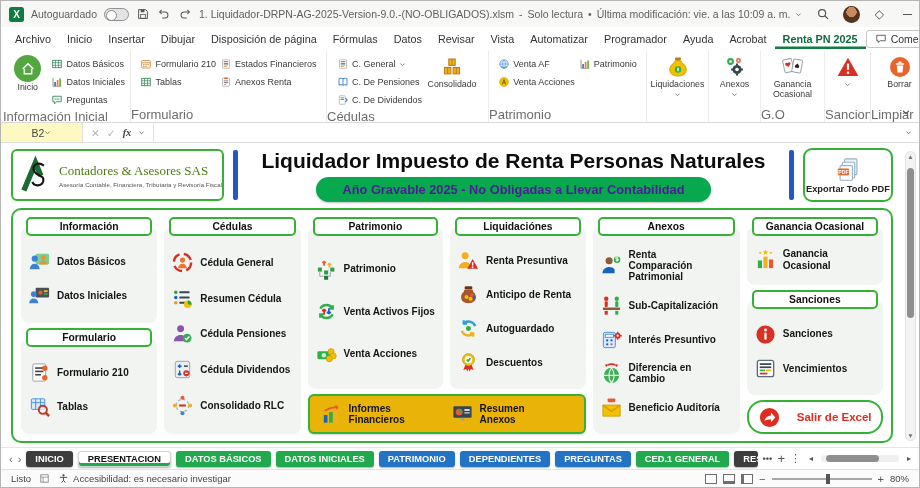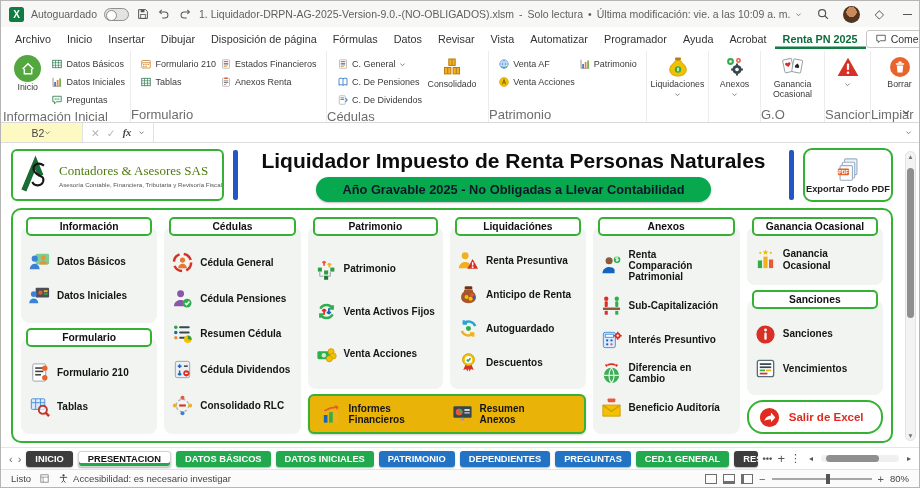--- a/index.html
+++ b/index.html
@@ -60,38 +60,38 @@
 .varr{position:absolute;left:0;right:0;text-align:center;font-size:6.5px;color:#777}
 
 .chead{display:flex;align-items:center;gap:9px;height:56px;margin-bottom:5px}
 .logo-box{width:213px;height:52px;border:2px solid #35B234;border-radius:6px;background:#fff;display:flex;align-items:center;gap:5px;padding:3px 7px;flex:none}
 .logo-a{width:34px;height:40px;flex:none}
 .logo-title{font-family:"Liberation Serif","DejaVu Serif",serif;font-size:13px;color:#4d7c0f;white-space:nowrap}
 .logo-tag{font-size:6.2px;color:#555;margin-top:2px;white-space:nowrap}
 .vbar{width:5px;height:50px;background:#2456C6;border-radius:2px;flex:none}
 .title-wrap{flex:1;display:flex;flex-direction:column;align-items:center;gap:4px;min-width:0}
 .main-title{font-size:21px;font-weight:bold;color:#0d0d0d;white-space:nowrap}
-.banner{background:#08A94E;color:#0f172a;font-weight:bold;font-size:12.8px;padding:5px 26px;border-radius:13px;white-space:nowrap;box-shadow:0 1px 2px rgba(0,0,0,.25)}
+.banner{background:#08A94E;color:#4c1d95;font-weight:bold;font-size:12.8px;padding:5px 26px;border-radius:13px;white-space:nowrap;box-shadow:0 1px 2px rgba(0,0,0,.25)}
 .export-btn{width:90px;height:54px;border:2px solid #35B234;border-radius:9px;display:flex;flex-direction:column;align-items:center;justify-content:center;gap:1px;font-size:9.3px;font-weight:bold;color:#222;background:#fff;flex:none}
 .ic28{width:27px;height:27px}
 
 .panel{height:calc(100% - 62px);border:2px solid #35B234;border-radius:10px;background:#fff;display:flex;gap:7px;padding:7px 8px}
 .pcol{flex:1;display:flex;flex-direction:column;min-width:0}
 .midwrap{flex:2.04;display:flex;flex-direction:column;min-width:0}
 .midcols{flex:1;display:flex;gap:7px;min-height:0}
 .sec{display:flex;flex-direction:column;flex:1;min-height:0}
 .sec+.sec{margin-top:5px}
 .sec-head{border:2px solid #35B234;border-radius:5px;background:#fff;font-weight:bold;font-size:10.3px;color:#111;text-align:center;padding:2px 0;margin:0 5px;position:relative;z-index:1;white-space:nowrap;overflow:hidden}
 .sec-body{flex:1;background:#f2f4f2;border-radius:8px;margin-top:-9px;padding:11px 4px 4px 7px;display:flex;flex-direction:column;justify-content:space-evenly}
 .pbtn{display:flex;align-items:center;gap:6px;cursor:pointer}
 .pic{width:23px;height:23px;flex:none}
 .plabel{font-weight:bold;font-size:10px;color:#151515;line-height:1.12}
 .wide{border:2px solid #35B234;border-radius:6px;background:#eab308;display:flex;gap:8px;padding:3px 10px;margin-top:5px;height:40px;flex:none;box-shadow:0 1px 2px rgba(0,0,0,.18);align-items:center}
 .wide .pbtn{flex:1}
-.exit-btn{border:2px solid #35B234;border-radius:16px;background:#fff;display:flex;align-items:center;gap:8px;padding:4px 9px;margin-top:5px;flex:none;height:34px;cursor:pointer}
+.exit-btn{border:2px solid #35B234;border-radius:16px;background:#fff;display:flex;align-items:center;gap:16px;padding:4px 9px;margin-top:5px;flex:none;height:34px;cursor:pointer}
 .exit-label{color:#E02B20;font-weight:bold;font-size:11.5px}
 
 
 .sheetbar{height:22px;flex:none;display:flex;align-items:center;gap:5px;padding:0 8px;background:#fff;border-top:1px solid #e6e6e6;font-size:9.3px}
 .snav{color:#666;font-size:11px;width:11px;text-align:center}
 .chip{padding:3px 9px;border-radius:3px;font-weight:bold;color:#fff;white-space:nowrap;box-shadow:0 1px 1.5px rgba(0,0,0,.3)}
 .chip.dark{background:#3d3d3d}
 .chip.green{background:#22A94E}
 .chip.blue{background:#2273C4}
 .chip.active{background:#fff;color:#111;box-shadow:inset 0 -3px #21A94E,0 1px 2px rgba(0,0,0,.3);border:1px solid #d4d4d4;padding:2px 9px}
@@ -654,44 +654,44 @@
               <span class="pic" data-icon="target-person">
                   <svg viewBox="0 0 24 24">
                     <circle cx="12" cy="12" r="9" fill="none" stroke="#d93025" stroke-width="2.6" stroke-dasharray="10 4.5"></circle>
                     <circle cx="12" cy="9.5" r="2.7" fill="#e8772e"></circle>
                     <path d="M7.3 18c.5-3 2.3-4.7 4.7-4.7s4.2 1.7 4.7 4.7z" fill="#e8772e"></path>
                   </svg>
                 </span>
               <span class="plabel">Cédula General</span>
             </div>
             <div class="pbtn">
-              <span class="pic" data-icon="person-check">
-                  <svg viewBox="0 0 24 24">
-                    <circle cx="10" cy="7" r="3.6" fill="#8a56a8"></circle>
-                    <path d="M3 20c.4-4 3.1-6.4 7-6.4 1.9 0 3.6.6 4.8 1.8l-1 4.6z" fill="#8a56a8"></path>
-                    <circle cx="16.8" cy="16.8" r="4.6" fill="#2fae4c"></circle>
-                    <path d="m14.7 16.8 1.6 1.6 2.9-3.2" stroke="#fff" stroke-width="1.7" fill="none"></path>
-                  </svg>
-                </span>
-              <span class="plabel">Cédula Pensiones</span>
-            </div>
-            <div class="pbtn">
               <span class="pic" data-icon="list-pie">
                   <svg viewBox="0 0 24 24">
                     <circle cx="5" cy="5.5" r="1.8" fill="#2f9e44"></circle>
                     <rect x="8.5" y="4.5" width="11" height="2" rx="1" fill="#37474f"></rect>
                     <circle cx="5" cy="11" r="1.8" fill="#1565c0"></circle>
                     <rect x="8.5" y="10" width="11" height="2" rx="1" fill="#37474f"></rect>
                     <circle cx="5" cy="16.5" r="1.8" fill="#e8913a"></circle>
                     <rect x="8.5" y="15.5" width="7" height="2" rx="1" fill="#37474f"></rect>
                     <circle cx="17.5" cy="18" r="4" fill="#f2c200"></circle>
                     <path d="M17.5 18v-4a4 4 0 0 1 3.9 4.9z" fill="#2f9e44"></path>
                   </svg>
                 </span>
               <span class="plabel">Resumen Cédula</span>
+            </div>
+            <div class="pbtn">
+              <span class="pic" data-icon="person-check">
+                  <svg viewBox="0 0 24 24">
+                    <circle cx="10" cy="7" r="3.6" fill="#8a56a8"></circle>
+                    <path d="M3 20c.4-4 3.1-6.4 7-6.4 1.9 0 3.6.6 4.8 1.8l-1 4.6z" fill="#8a56a8"></path>
+                    <circle cx="16.8" cy="16.8" r="4.6" fill="#2fae4c"></circle>
+                    <path d="m14.7 16.8 1.6 1.6 2.9-3.2" stroke="#fff" stroke-width="1.7" fill="none"></path>
+                  </svg>
+                </span>
+              <span class="plabel">Cédula Pensiones</span>
             </div>
             <div class="pbtn">
               <span class="pic" data-icon="calc-arrows">
                   <svg viewBox="0 0 24 24">
                     <rect x="4.5" y="3.5" width="15" height="17" rx="2" fill="#eceff1" stroke="#90a4ae"></rect>
                     <path d="M9 6.5v4M7 8.5h4" stroke="#1565c0" stroke-width="1.6"></path>
                     <path d="M13.5 8.5h4" stroke="#37474f" stroke-width="1.6"></path>
                     <path d="M9 13v5m0 0-1.7-1.7M9 18l1.7-1.7" stroke="#1565c0" stroke-width="1.5" fill="none"></path>
                     <circle cx="16" cy="16" r="3.2" fill="#d93025"></circle>
                     <path d="M14.6 16h2.8" stroke="#fff" stroke-width="1.5"></path>

